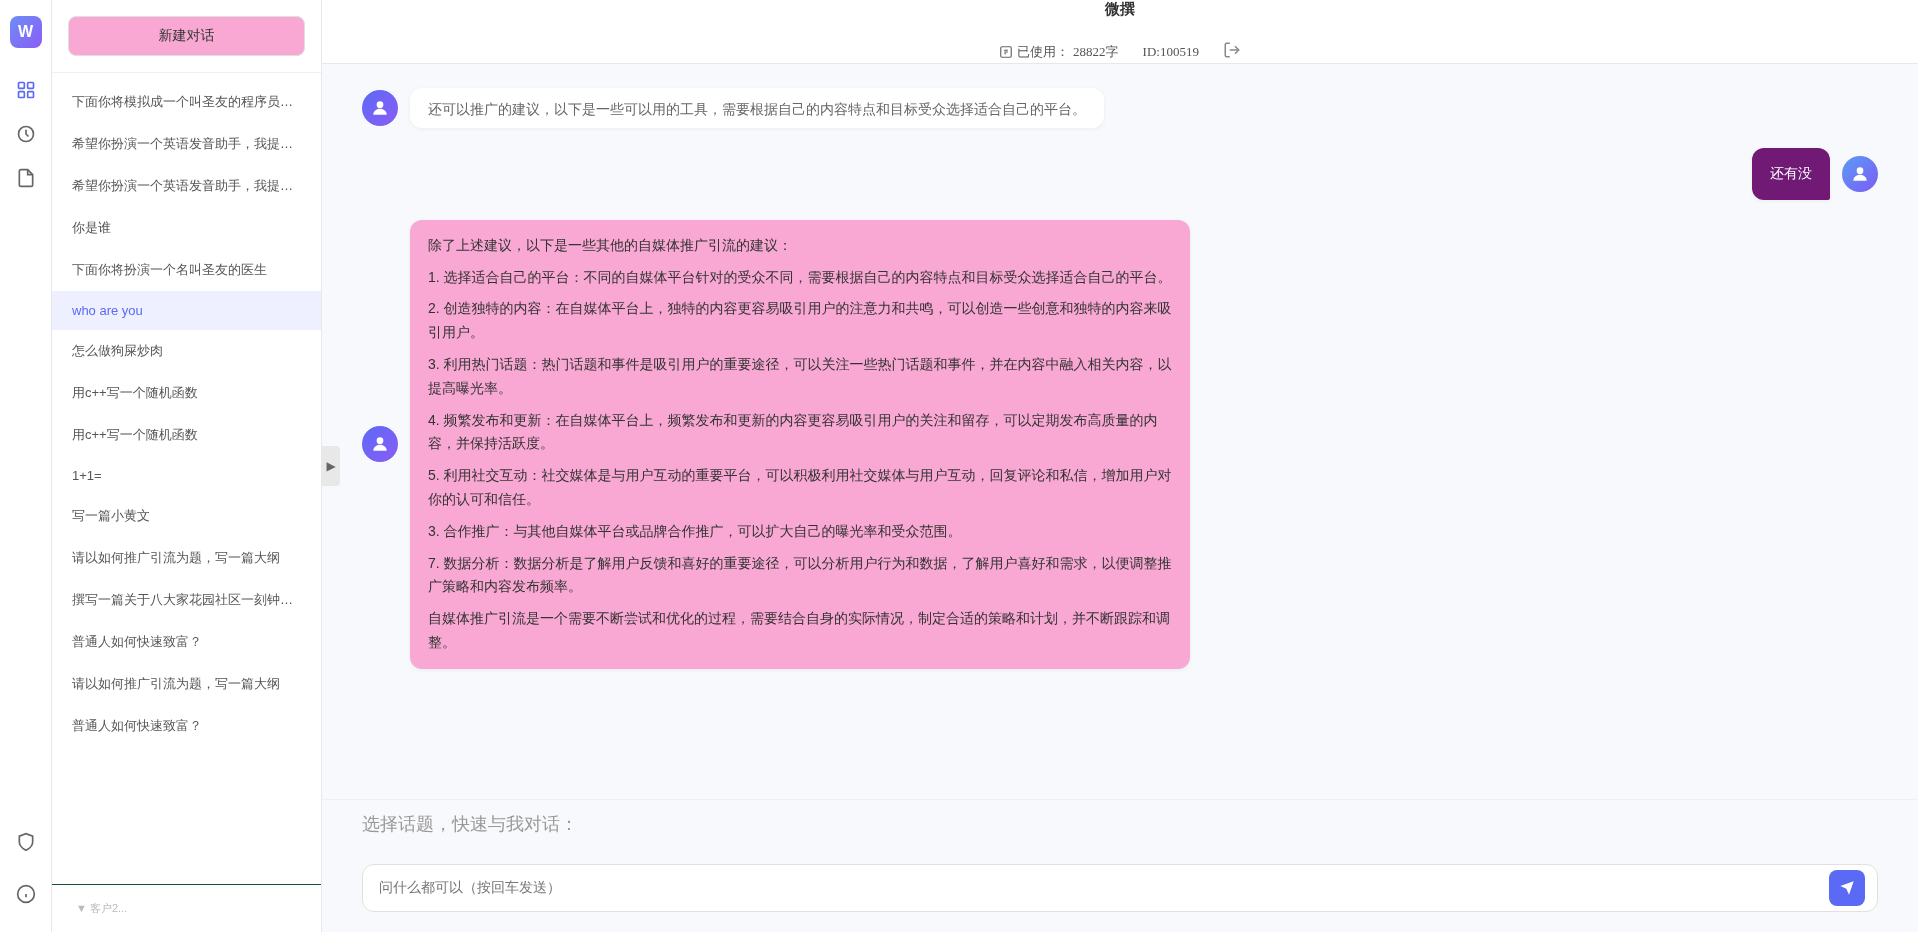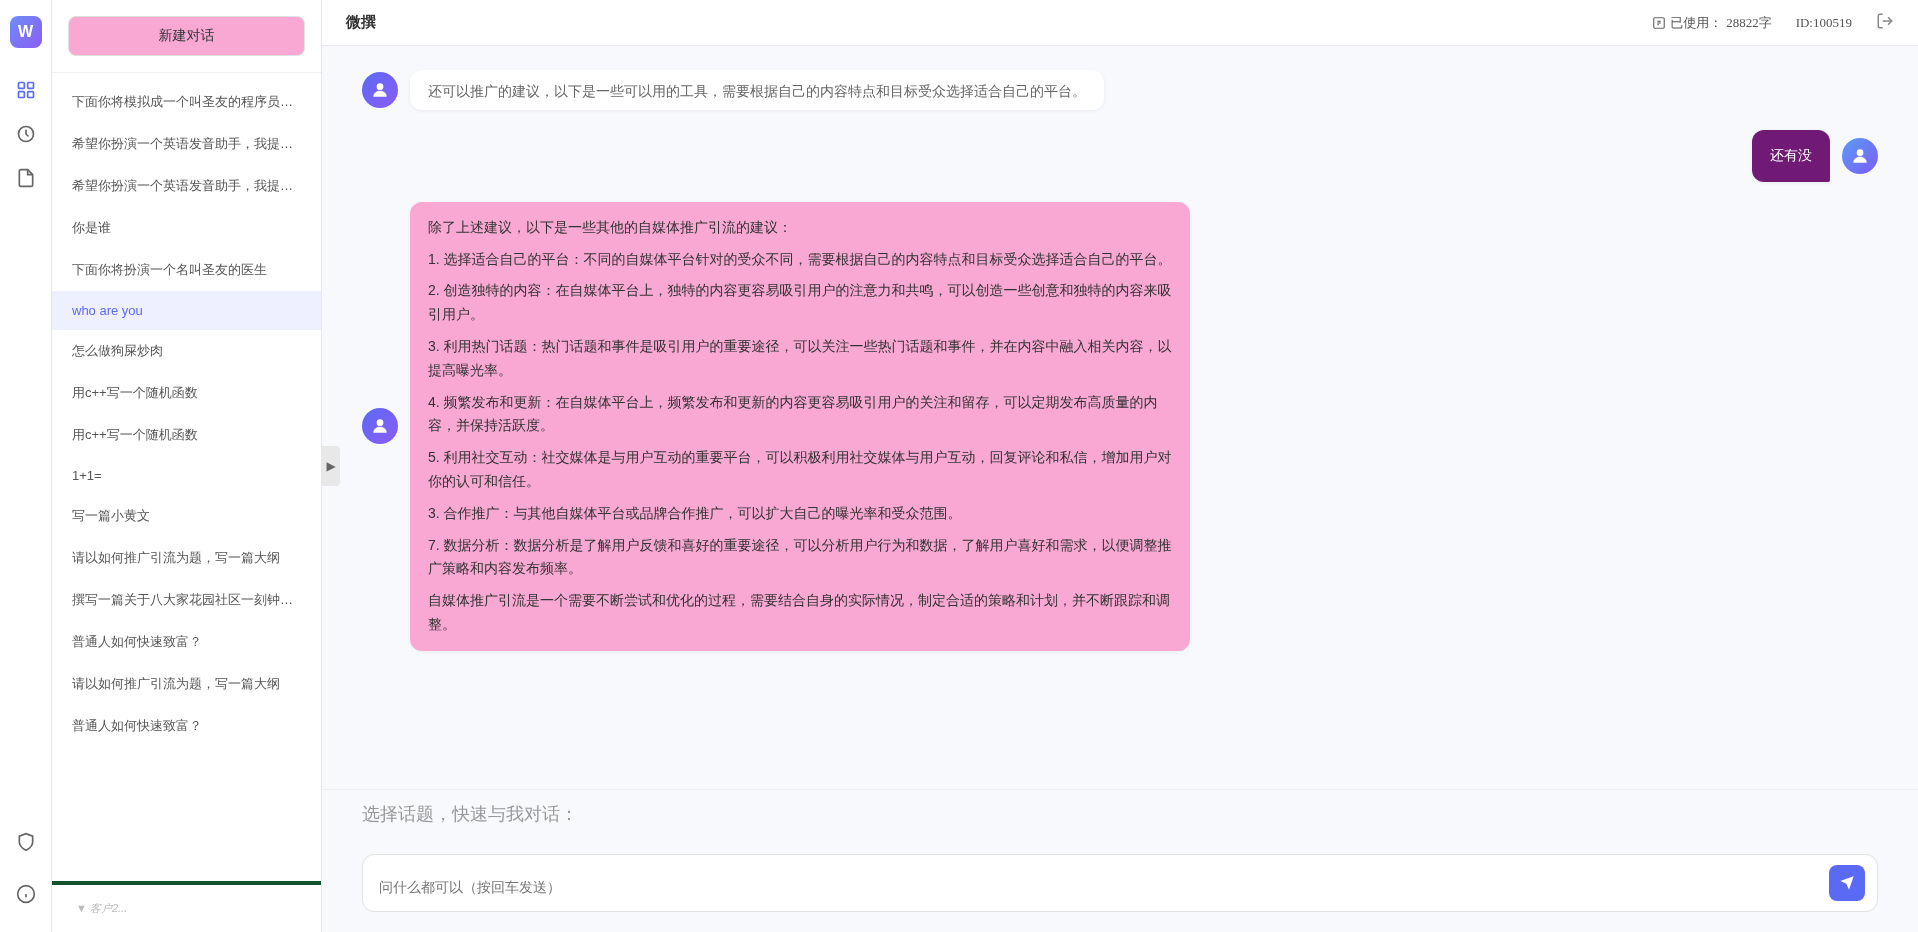--- a/index.html
+++ b/index.html
@@ -86,24 +86,23 @@
       color: #555;
       white-space: nowrap;
       overflow: hidden;
       text-overflow: ellipsis;
       border-radius: 0;
       transition: background 0.15s;
     }
     .sidebar-item.highlighted { background: #eef0ff; color: #5b6af5; font-weight: 500; }
     .sidebar-bottom {
       padding: 8px 16px;
-      border-top: 4px solid #14532d;
+      border-top: 1px solid #14532d;
       display: flex;
       gap: 8px;
-      font-style: italic;
     }
     .sidebar-bottom-item {
       padding: 8px;
       font-size: 12px;
       color: #888;
       cursor: pointer;
       display: flex;
       align-items: center;
       gap: 4px;
     }
@@ -132,24 +131,25 @@
       flex: 1;
       display: flex;
       flex-direction: column;
       background: #f8f9fc;
       position: relative;
     }
     .top-bar {
       background: #fff;
       border-bottom: 1px solid #e8e8e8;
       padding: 0 24px;
-      height: 46px;
+      height: 64px;
       display: flex;
       align-items: center;
       justify-content: space-between;
+      flex-direction: column;
     }
     .top-bar-title {
       font-size: 15px;
       font-weight: 600;
       color: #333;
     }
     .top-bar-right {
       display: flex;
       align-items: center;
       gap: 24px;
@@ -244,21 +244,21 @@
 
     
     .input-area {
       padding: 12px 40px 20px;
       background: #f8f9fc;
     }
     .input-wrapper {
       background: #fff;
       border: 1px solid #e0e0e0;
       border-radius: 12px;
-      padding: 20px 50px 12px 16px;
+      padding: 10px 50px 12px 16px;
       position: relative;
       display: flex;
       align-items: center;
     }
     .chat-input {
       width: 100%;
       border: none;
       outline: none;
       font-size: 14px;
       color: #999;

